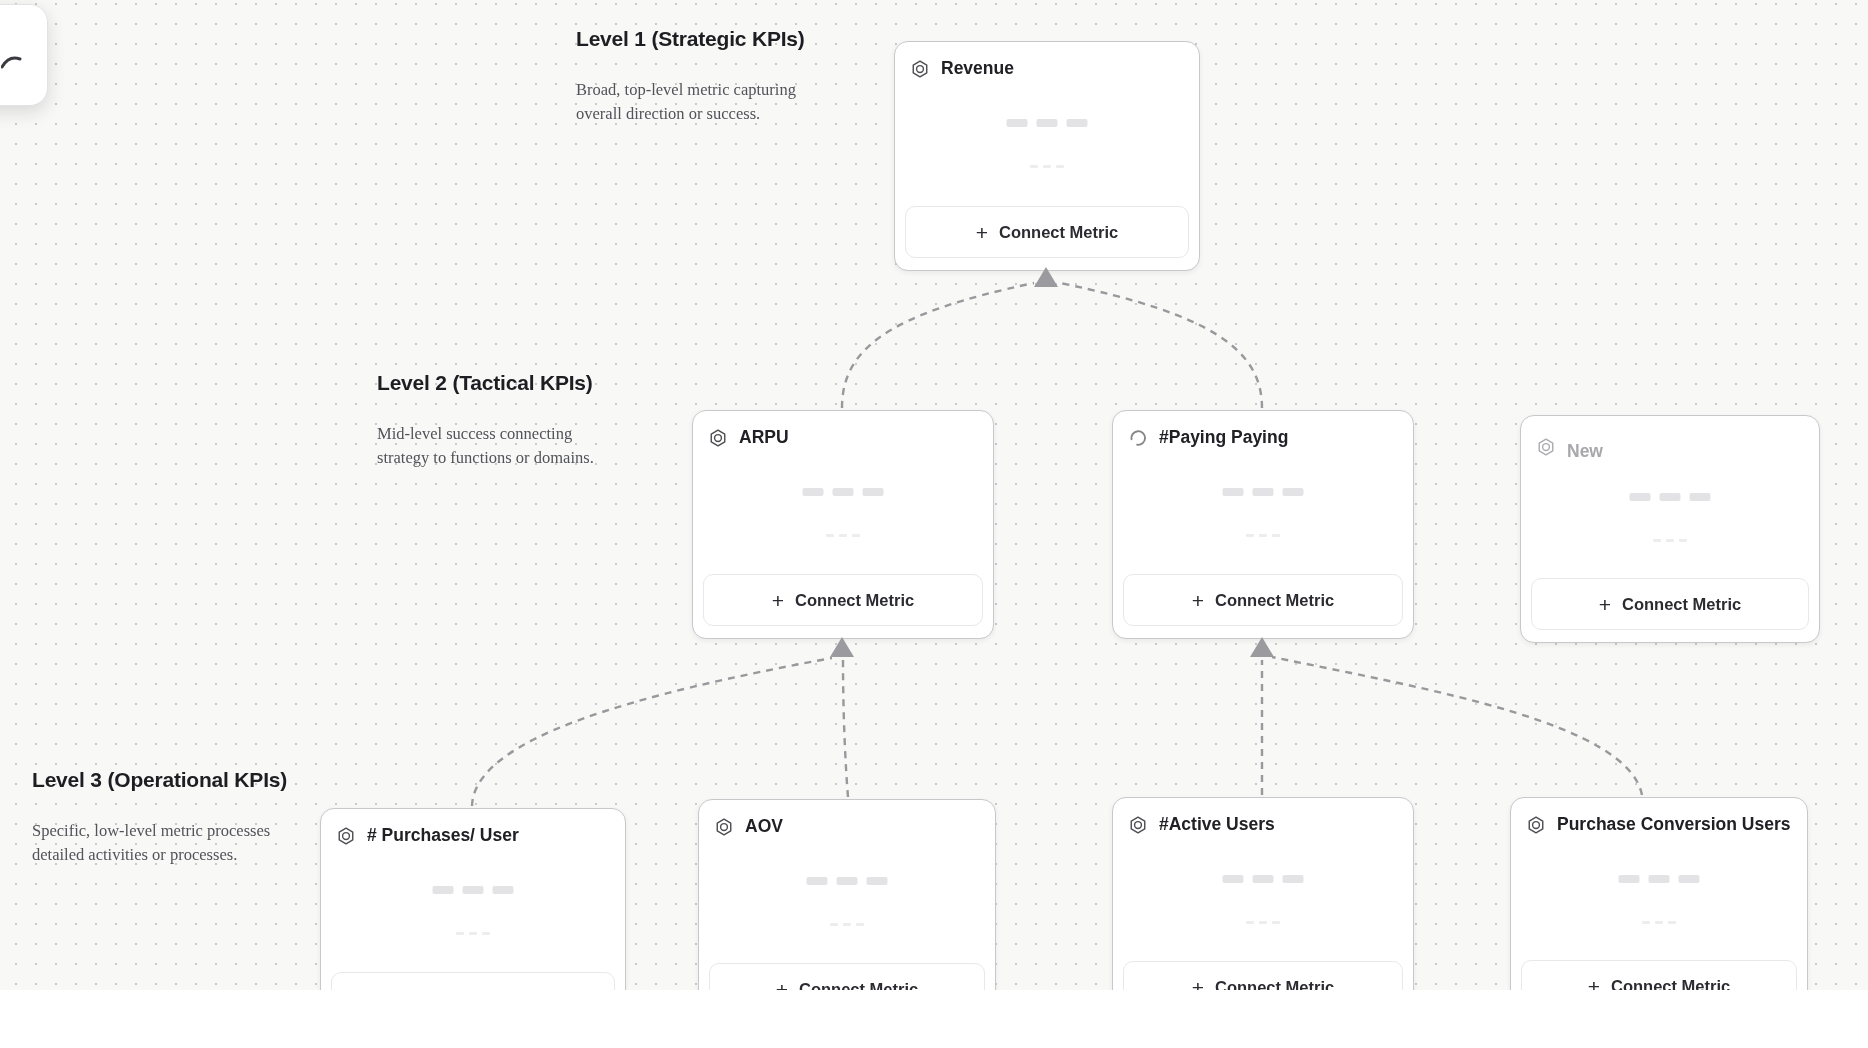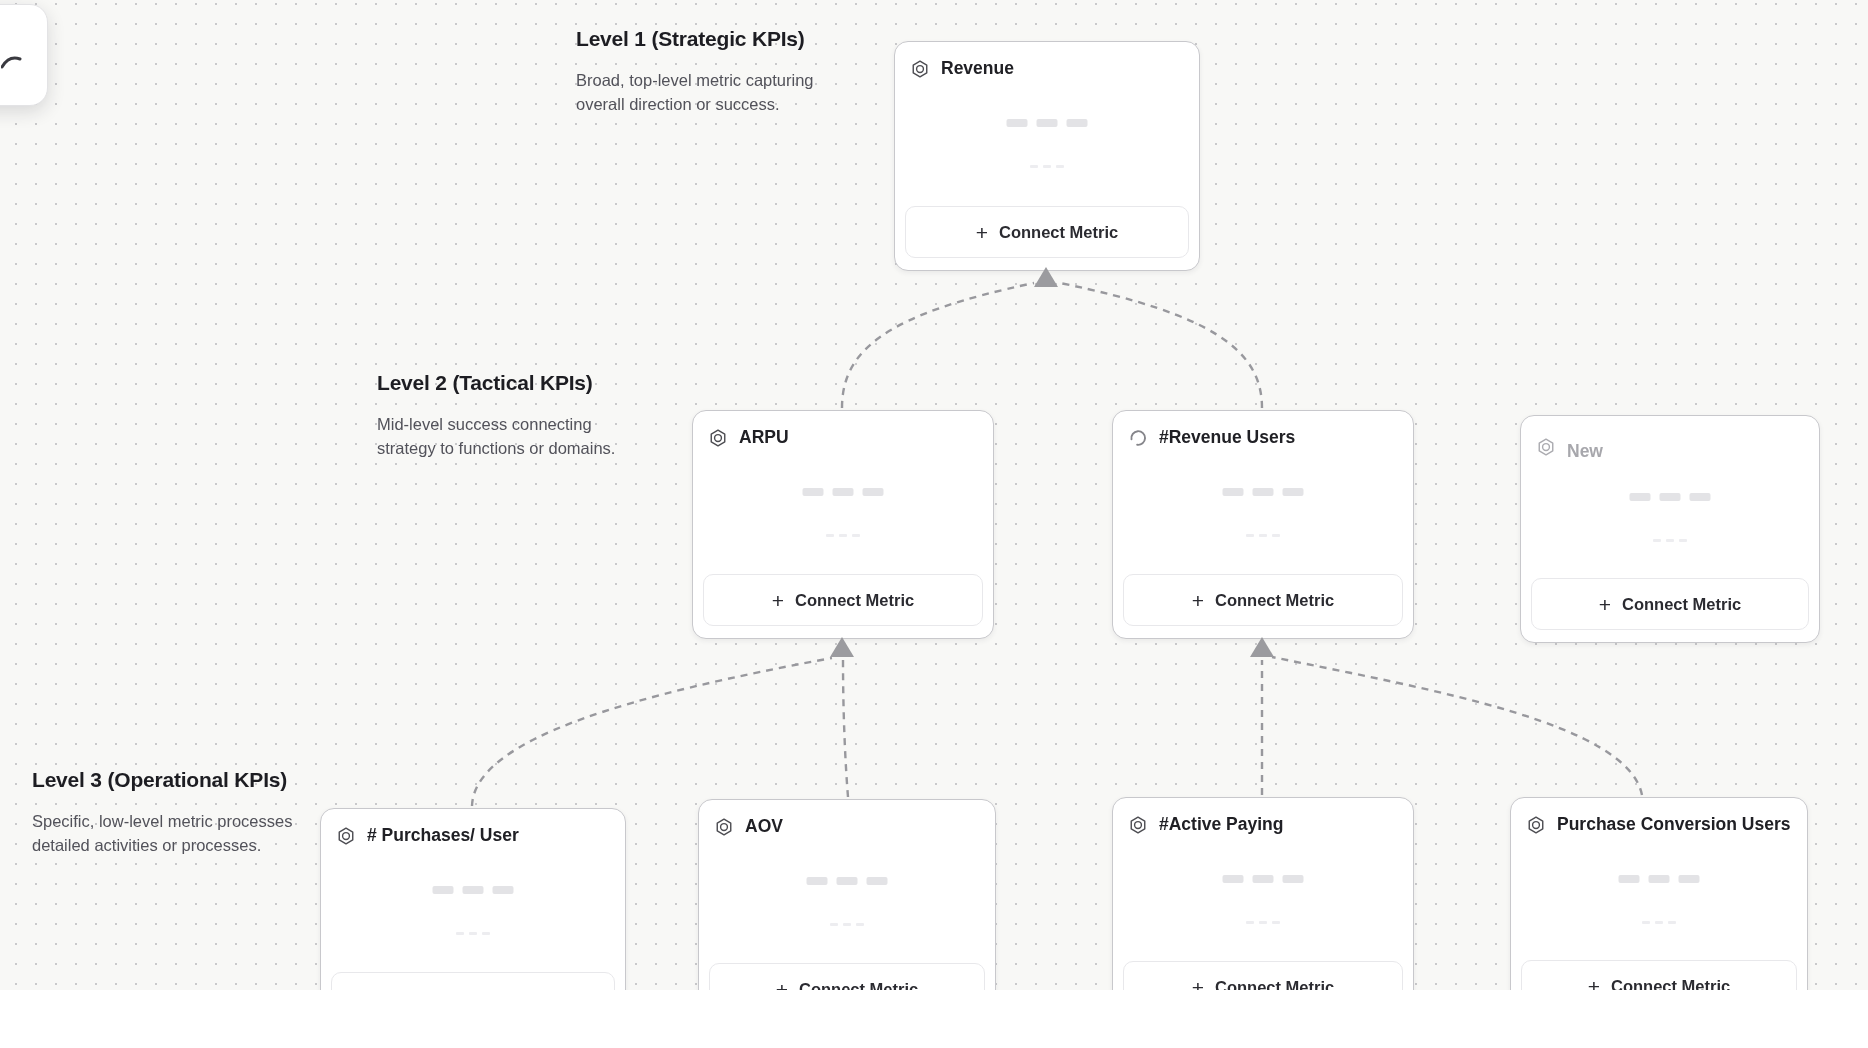--- a/index.html
+++ b/index.html
@@ -13,21 +13,21 @@
   
   .float-panel{
     position:absolute;left:-62px;top:4px;width:108px;height:100px;
     background:#fff;border:1px solid #e3e3e5;border-radius:18px;
     box-shadow:0 6px 18px rgba(30,30,40,.14);z-index:4;
   }
   .float-panel svg{position:absolute;left:62px;top:42px;}
   
   .level-header{position:absolute;z-index:2;}
   .level-header h2{margin:0;font-size:21px;font-weight:700;color:#1d1d22;letter-spacing:-.2px;}
-  .level-header .desc{margin-top:17px;font-size:16.5px;line-height:24px;color:#52525a;}
+  .level-header .desc{margin-top:27px;font-size:16.5px;line-height:24px;color:#52525a;font-family:Liberation Serif, serif;}
   
   .card{
     position:absolute;background:#fff;border:1.5px solid #c8c8cc;border-radius:14px;
     box-shadow:0 2px 5px rgba(40,40,55,.07);z-index:2;
   }
   .card-head{position:absolute;left:15px;top:16px;right:12px;display:flex;align-items:center;gap:11px;}
   .card-title{font-size:17.5px;font-weight:600;color:#202025;white-space:nowrap;}
   .card.placeholder .card-title{color:#a7a7ac;margin-top:9px;}
   .skel-row1{position:absolute;top:77px;left:50%;transform:translateX(-50%);display:flex;gap:9px;}
   .skel-row1 i{display:block;width:21px;height:8px;border-radius:2px;background:#e3e3e6;}
@@ -144,21 +144,21 @@
       <span class="plus">+</span>
       <span>Connect Metric</span>
     </button>
   </div>
 
   <div class="card" style="left:1112px;top:410px;width:300px;height:227px">
     <div class="card-head">
       <svg width="20" height="20" viewBox="0 0 24 24" fill="none" stroke="#85858a" stroke-width="2.3" stroke-linecap="round">
           <path d="M4.2 13.5 A8.2 8.2 0 1 1 11 20.1"></path>
         </svg>
-      <span class="card-title">#Revenue Users</span>
+      <span class="card-title">#Paying Paying</span>
     </div>
     <div class="skel-row1">
         <i></i>
         <i></i>
         <i></i>
       </div>
     <div class="skel-row2">
         <i></i>
         <i></i>
         <i></i>
@@ -240,21 +240,21 @@
       <span>Connect Metric</span>
     </button>
   </div>
 
   <div class="card" style="left:1112px;top:797px;width:300px;height:227px">
     <div class="card-head">
       <svg width="20" height="20" viewBox="0 0 24 24" fill="none" stroke="#4d4d52" stroke-width="1.7" stroke-linejoin="round">
           <path d="M12 2.6 L20.1 7.3 V16.7 L12 21.4 L3.9 16.7 V7.3 Z"></path>
           <circle cx="12" cy="12" r="4.1"></circle>
         </svg>
-      <span class="card-title">#Active Paying</span>
+      <span class="card-title">#Active Users</span>
     </div>
     <div class="skel-row1">
         <i></i>
         <i></i>
         <i></i>
       </div>
     <div class="skel-row2">
         <i></i>
         <i></i>
         <i></i>

